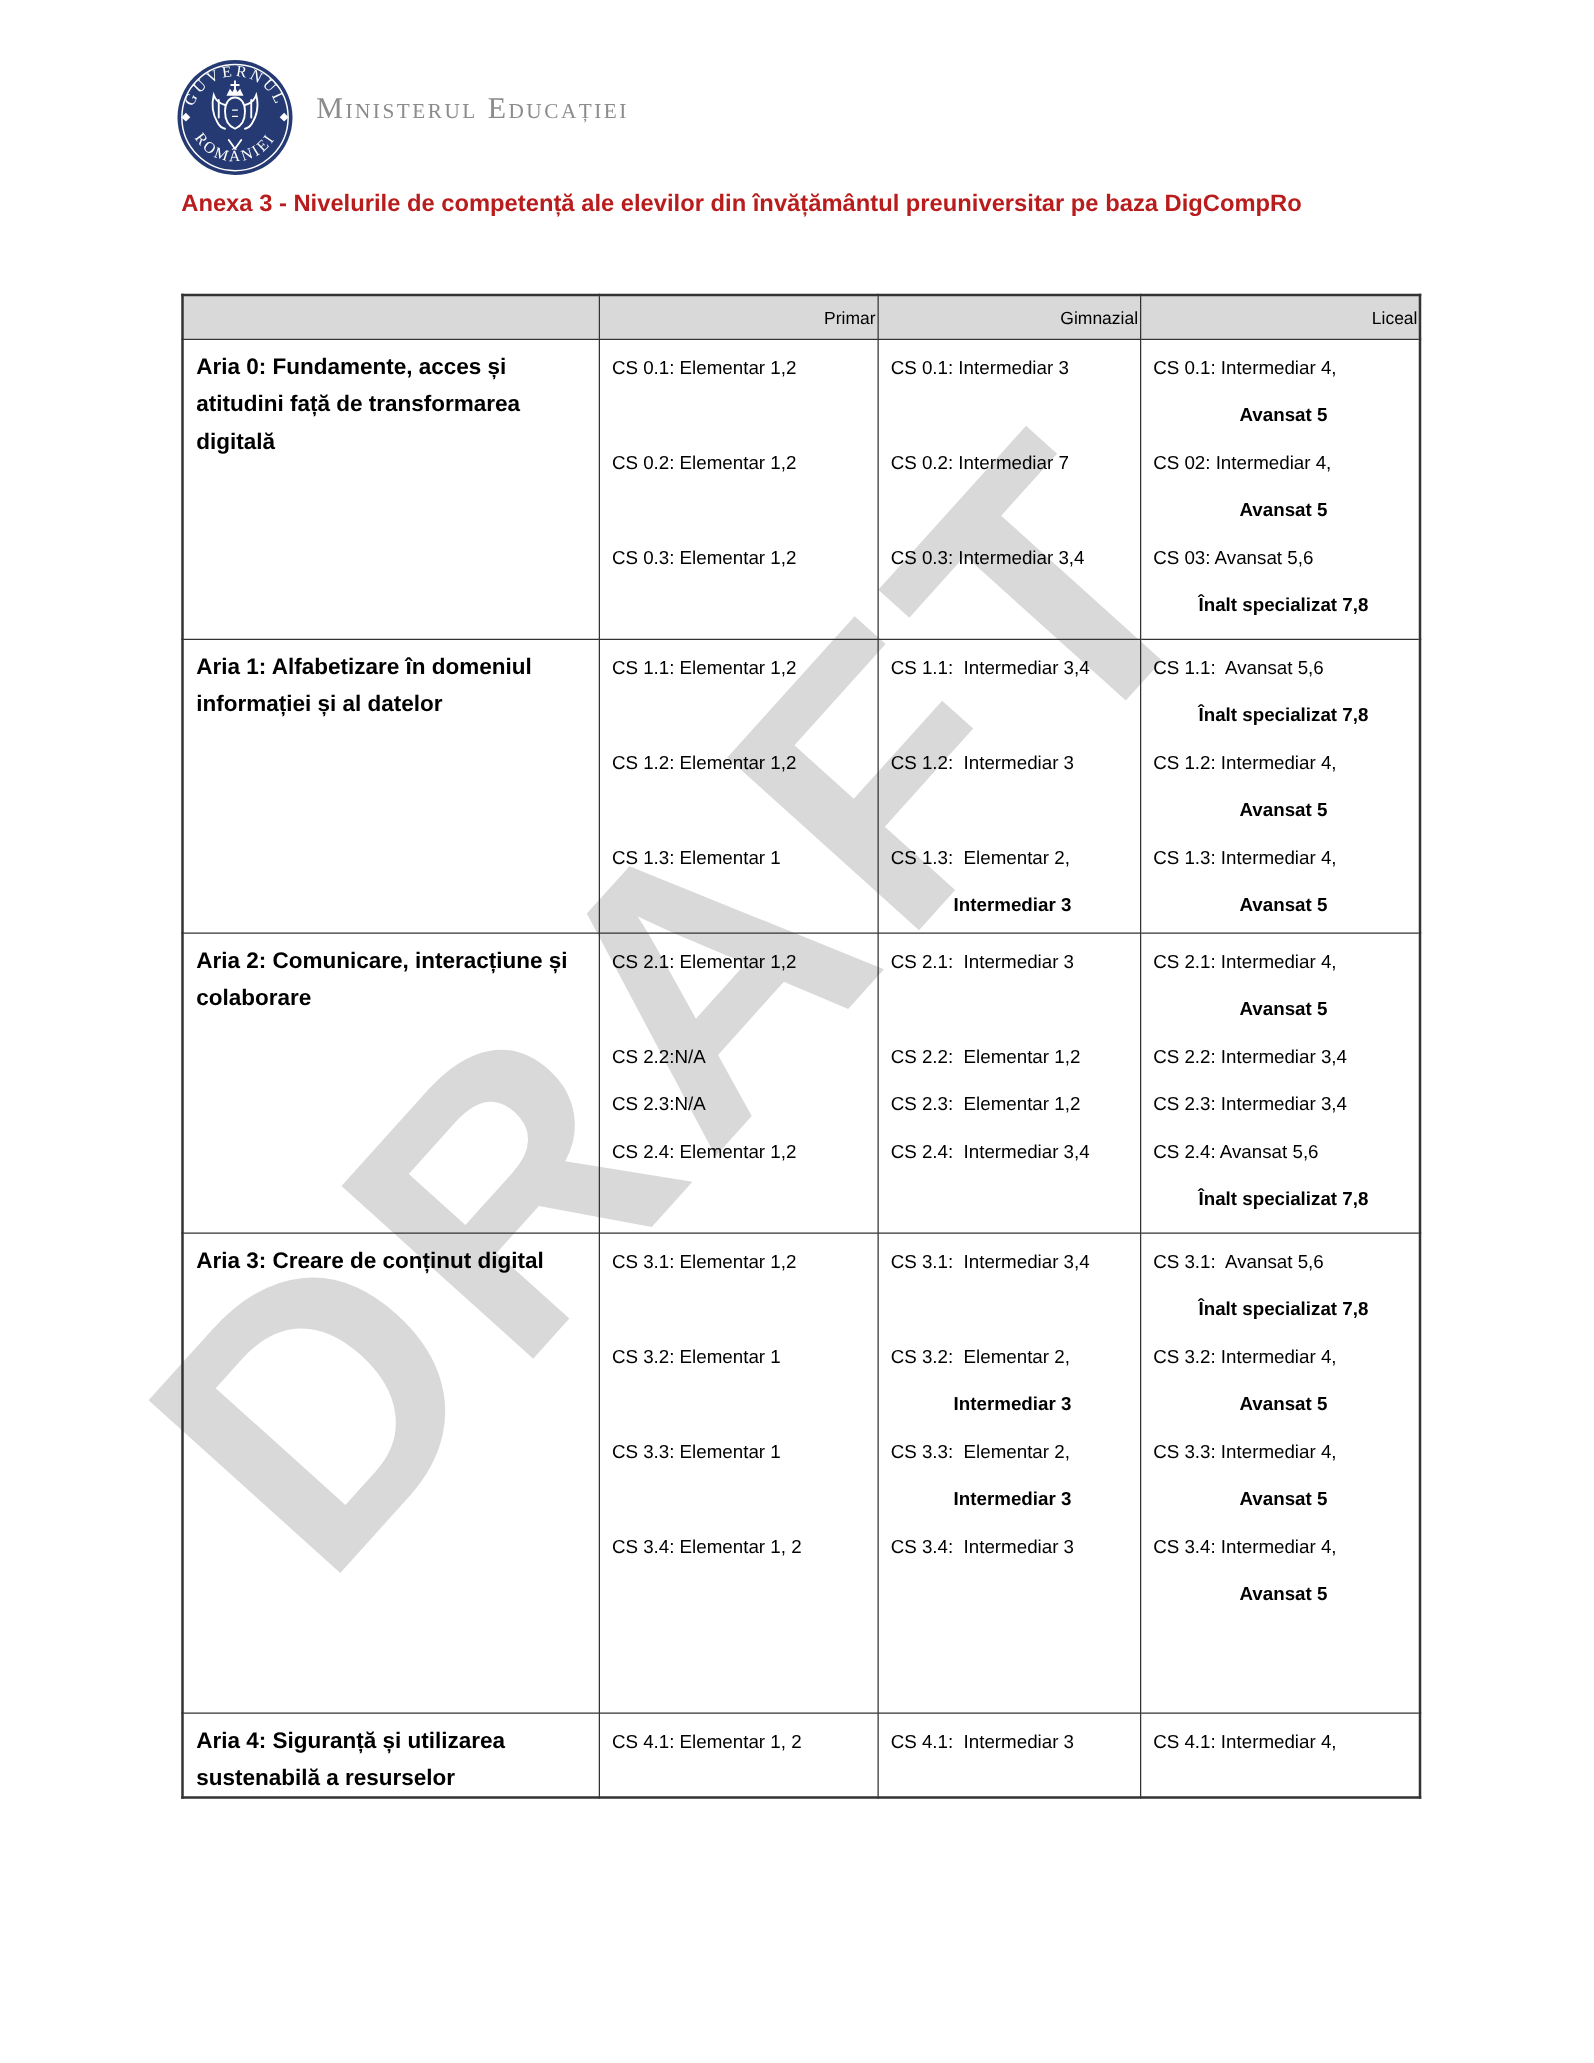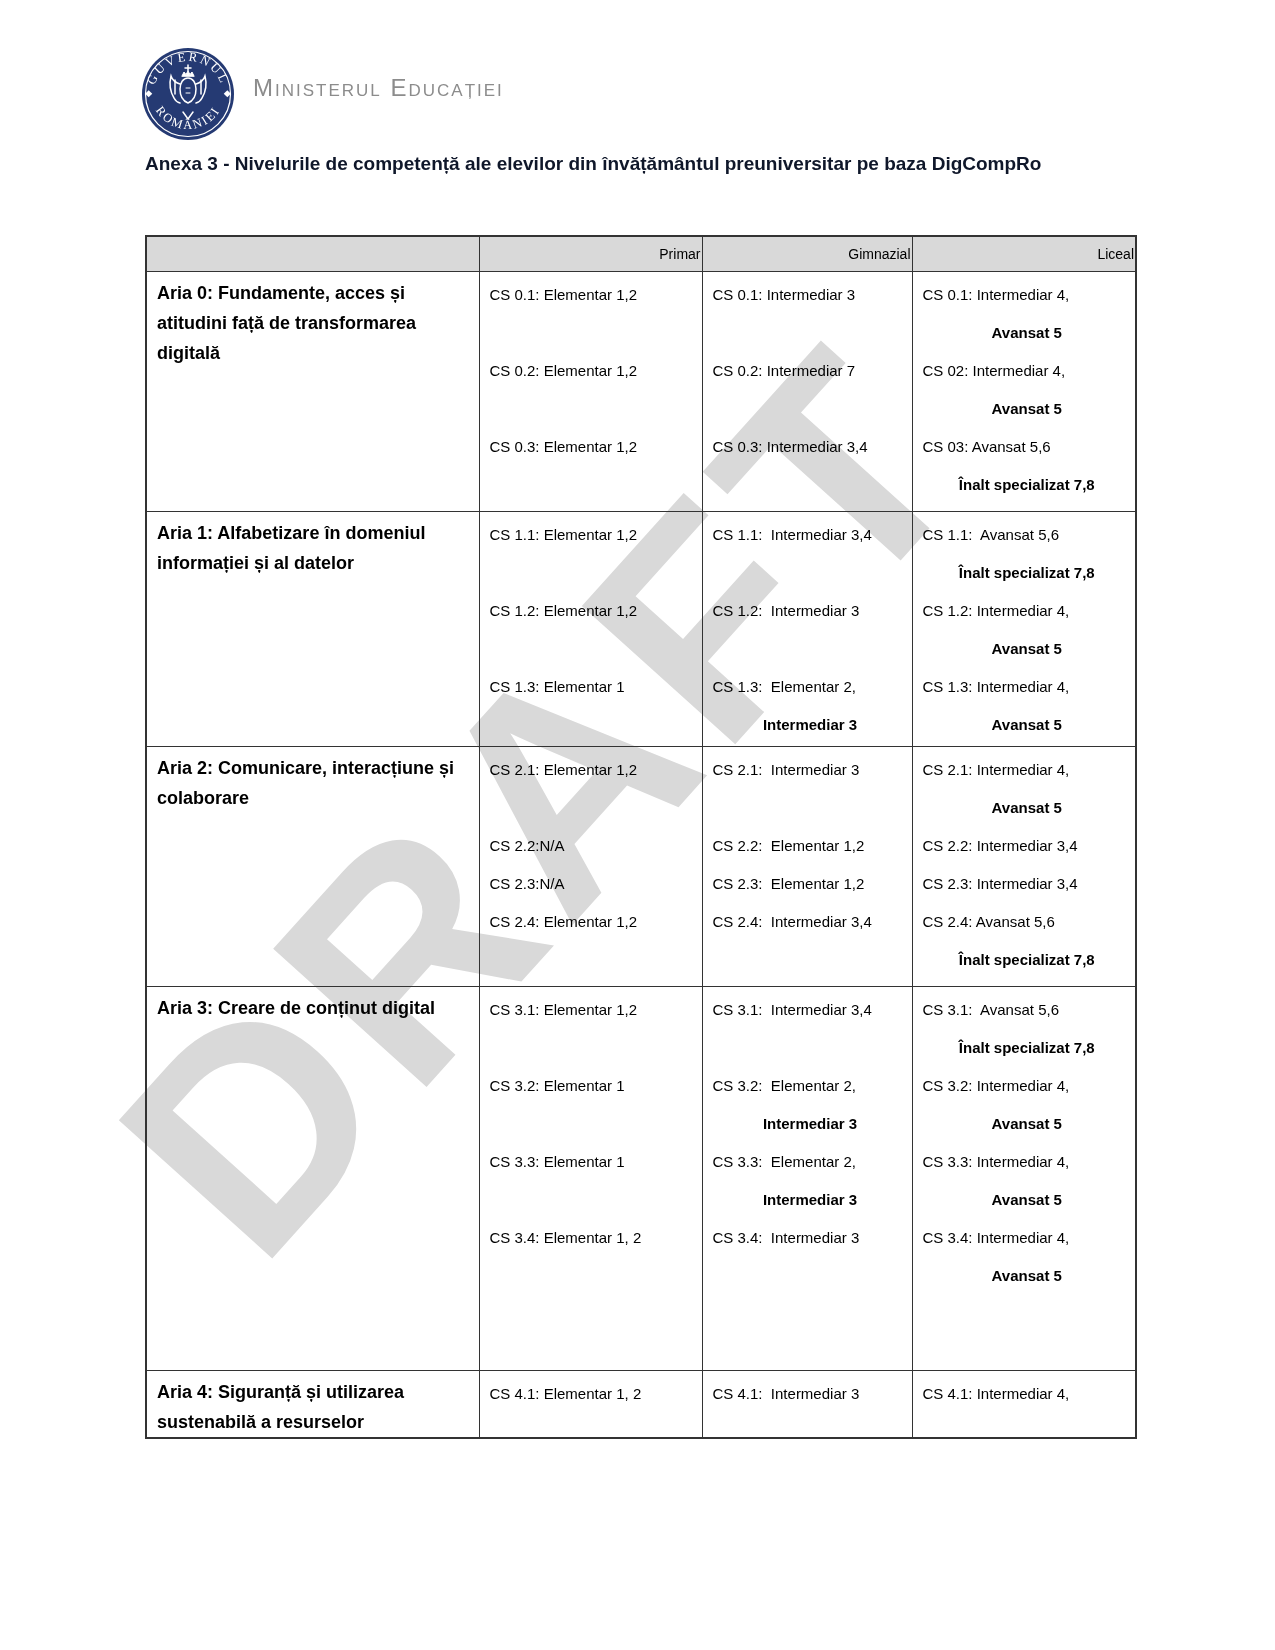--- a/index.html
+++ b/index.html
@@ -9,29 +9,29 @@
     background:#ffffff;
     overflow:hidden;
     font-family:"Liberation Sans",sans-serif;
     color:#000;
   }
   
   .letterhead{position:absolute;left:140px;top:46px;height:100px;}
   .logo{position:absolute;left:0;top:0;}
   .ministry{
     position:absolute;left:113px;top:28px;
-    font-family:Liberation Sans, sans-serif;
+    font-family:Liberation Serif, serif;
     font-variant:small-caps;
     font-size:24px;letter-spacing:2px;
     color:#8c8c8c;white-space:nowrap;
   }
   
   .doc-title{
     position:absolute;left:145px;top:153px;width:1000px;
-    margin:0;font-size:19px;font-weight:bold;color:#0f172a;
+    margin:0;font-size:19px;font-weight:bold;color:#b91c1c;
     font-family:"Liberation Sans",sans-serif;
   }
   
   .watermark{
     position:absolute;left:0px;top:640px;width:1090px;height:320px;
     line-height:320px;text-align:center;
     font-family:"Liberation Sans",sans-serif;
     font-size:300px;font-weight:700;letter-spacing:14px;
     color:#d9d9d9;
     transform:rotate(-48deg);

